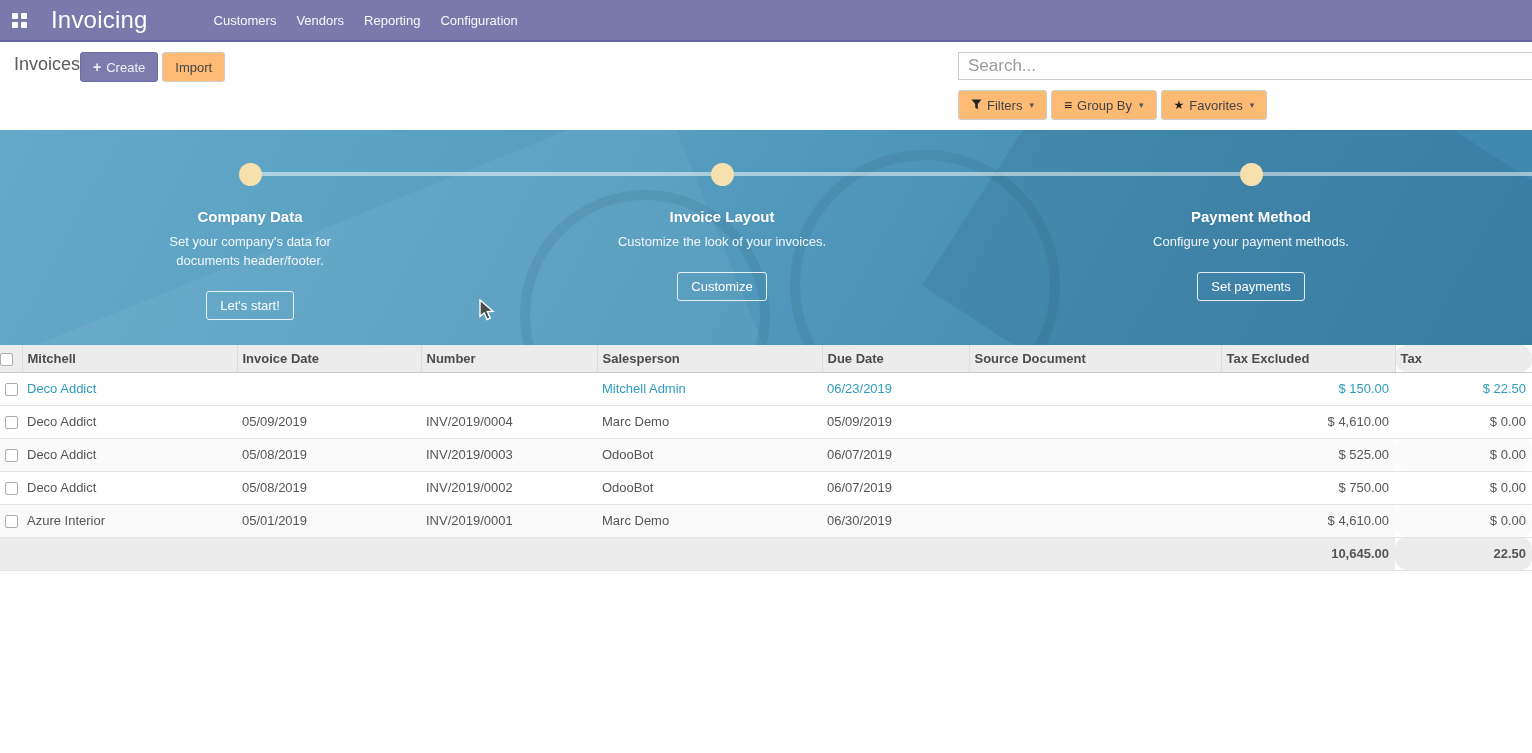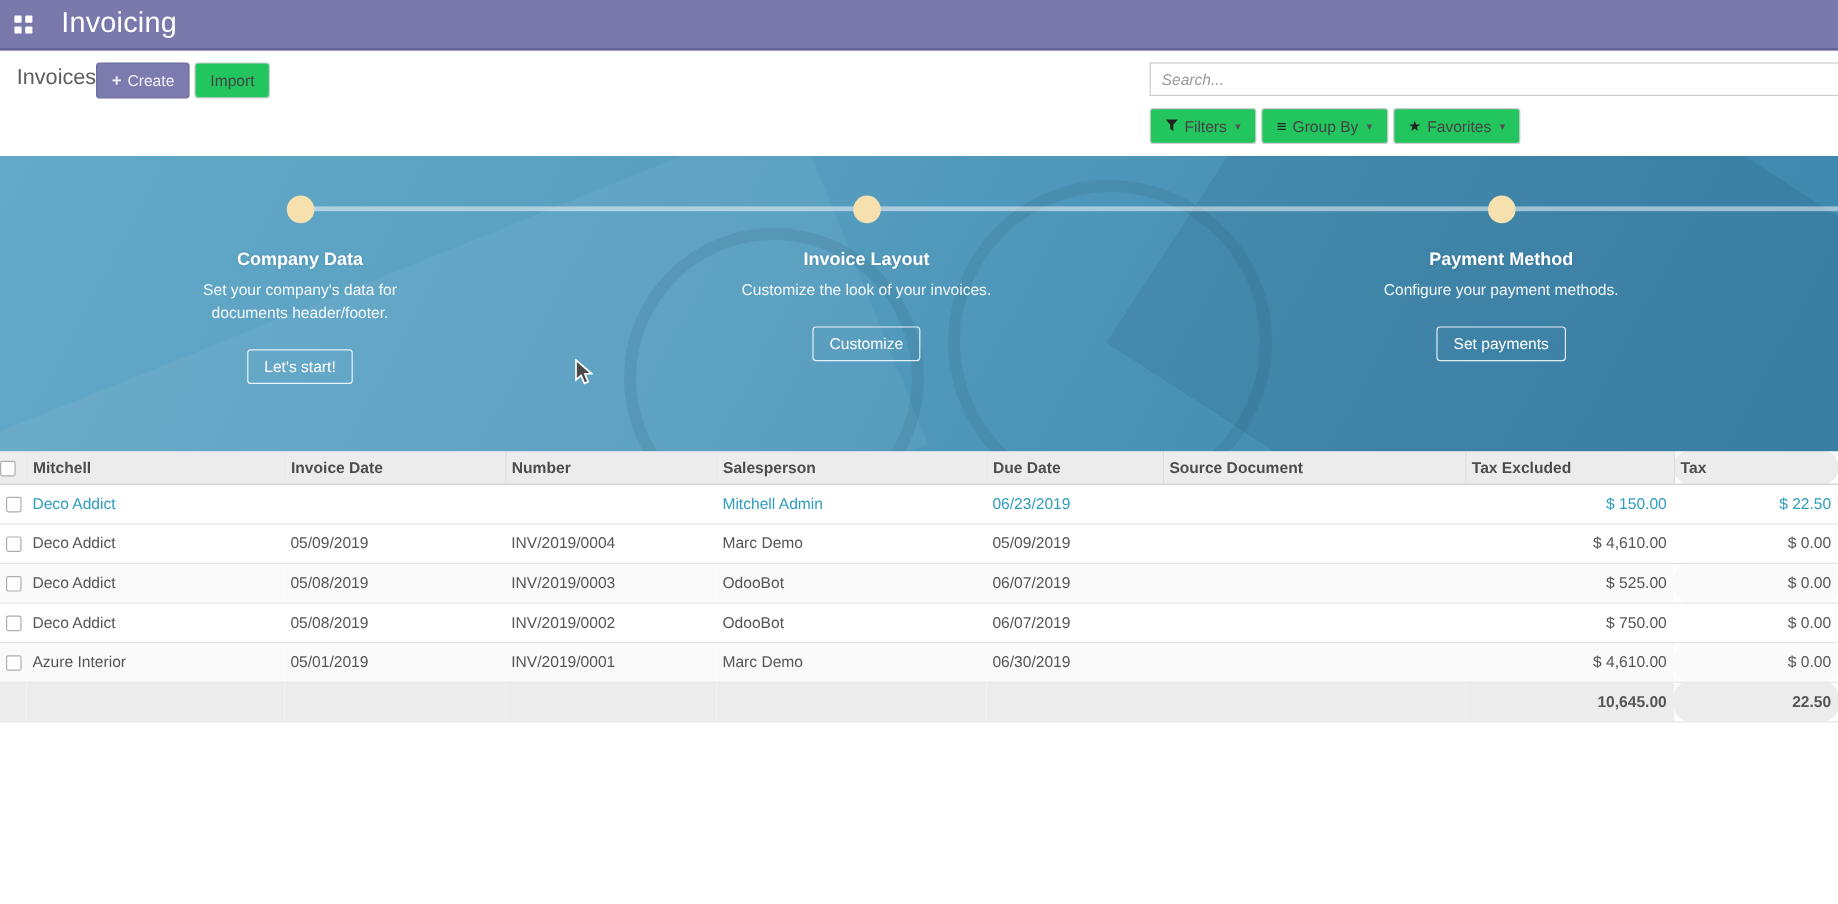--- a/index.html
+++ b/index.html
@@ -55,58 +55,57 @@
   }
   .cp-left { display: flex; flex-direction: row; justify-content: space-between; }
   .page-title { font-size: 18px; color: #5c5c5c; margin-top: 2px; }
   .cp-buttons { display: flex; gap: 4px; }
   .btn {
     font-size: 13px;
     border-radius: 3px;
     padding: 5px 12px;
     cursor: pointer;
     border: 1px solid #cccccc;
-    background: #22c55e;
+    background: #fdba74;
     color: #444;
     display: inline-flex;
     align-items: center;
     gap: 5px;
     height: 30px;
     white-space: nowrap;
   }
   .btn-primary {
     background: #7c7bad;
     border-color: #6d6ca0;
     color: #f0f0f8;
   }
   .btn-primary .plus { font-weight: bold; font-size: 14px; }
   .cp-right { width: 574px; display: flex; flex-direction: column; justify-content: space-between; }
   .search-input {
     width: 100%;
     height: 28px;
     border: 1px solid #cccccc;
     border-right: none;
     padding: 0 9px;
-    font-size: 13px;
+    font-size: 17px;
     color: #444;
     outline: none;
     font-family: "Liberation Sans", sans-serif;
-    font-style: italic;
   }
   .search-input::placeholder { color: #9a9a9a; }
   .filter-bar { display: flex; gap: 4px; }
   .caret { font-size: 9px; color: #555; margin-left: 2px; }
   .funnel-icon svg, .gb-icon, .star-icon { display: inline-block; }
   .gb-icon { font-size: 14px; line-height: 1; color: #222; }
   .star-icon { font-size: 12px; color: #222; }
 
   
   .onboarding {
     position: relative;
-    height: 246px;
+    height: 215px;
     overflow: hidden;
     background: linear-gradient(118deg, #64a9c8 0%, #569dbf 40%, #4690b4 70%, #3d86ac 100%);
     text-decoration: underline;
   }
   .banner-deco { position: absolute; inset: 0; pointer-events: none; }
   .banner-deco .lens {
     position: absolute;
     border: 10px solid rgba(25, 55, 80, .10);
     border-radius: 50%;
   }
@@ -240,20 +239,26 @@
 <body>
 
 <header class="navbar">
   <div class="apps-icon">
     <span></span>
       <span></span>
       <span></span>
       <span></span>
   </div>
   <div class="app-title">Invoicing</div>
+  <nav class="nav-menu">
+    <div class="nav-item">Customers</div>
+    <div class="nav-item">Vendors</div>
+    <div class="nav-item">Reporting</div>
+    <div class="nav-item">Configuration</div>
+  </nav>
 </header>
 
 <section class="control-panel">
   <div class="cp-left">
     <div class="page-title">Invoices</div>
     <div class="cp-buttons">
       <button class="btn btn-primary">
         <span class="plus">+</span>
         <span>Create</span>
       </button>

